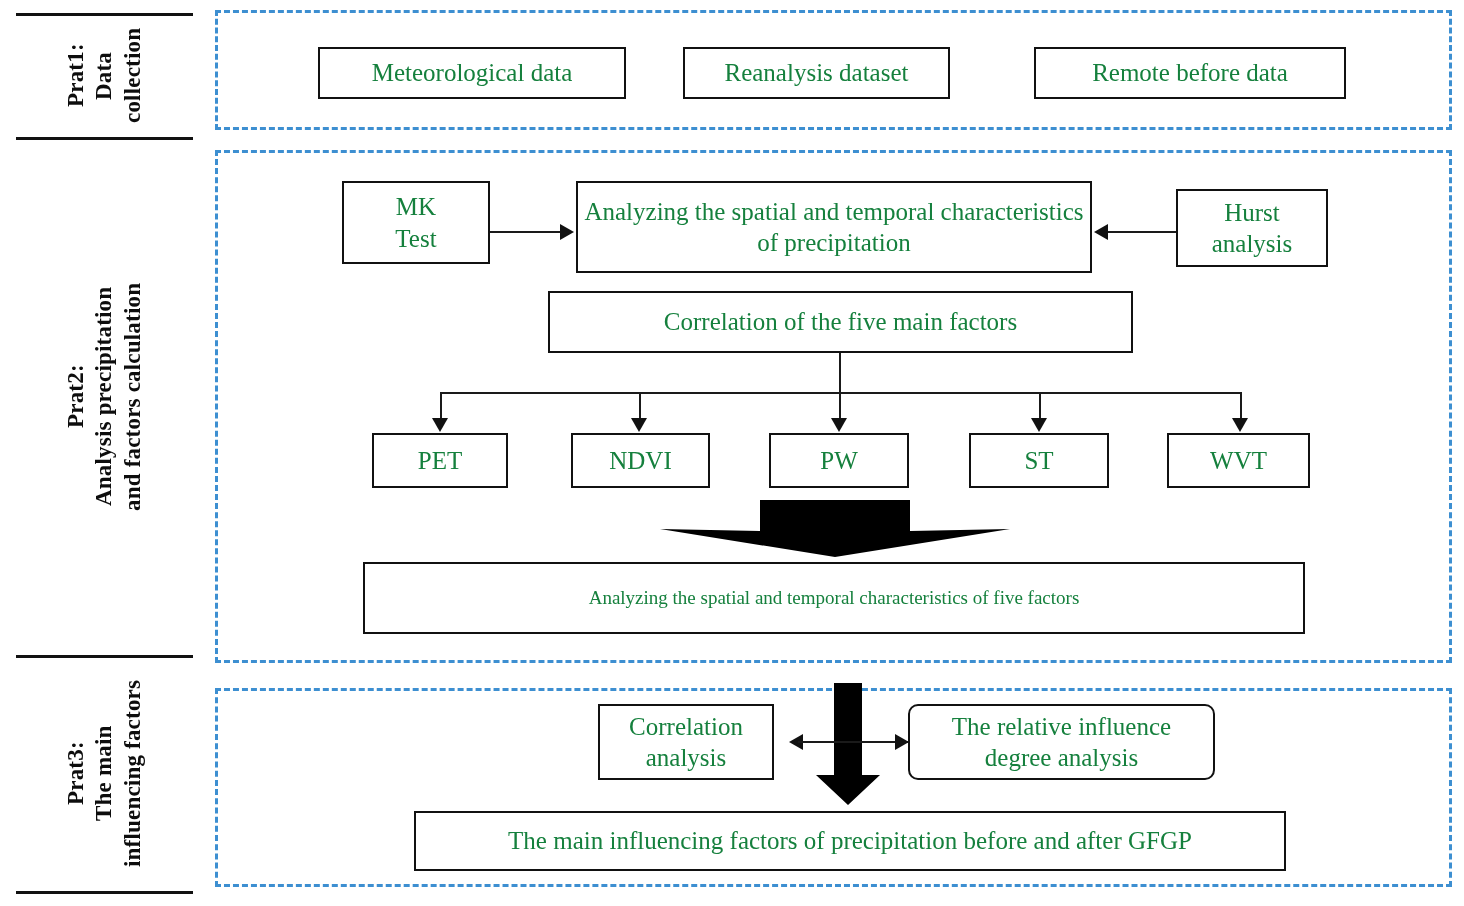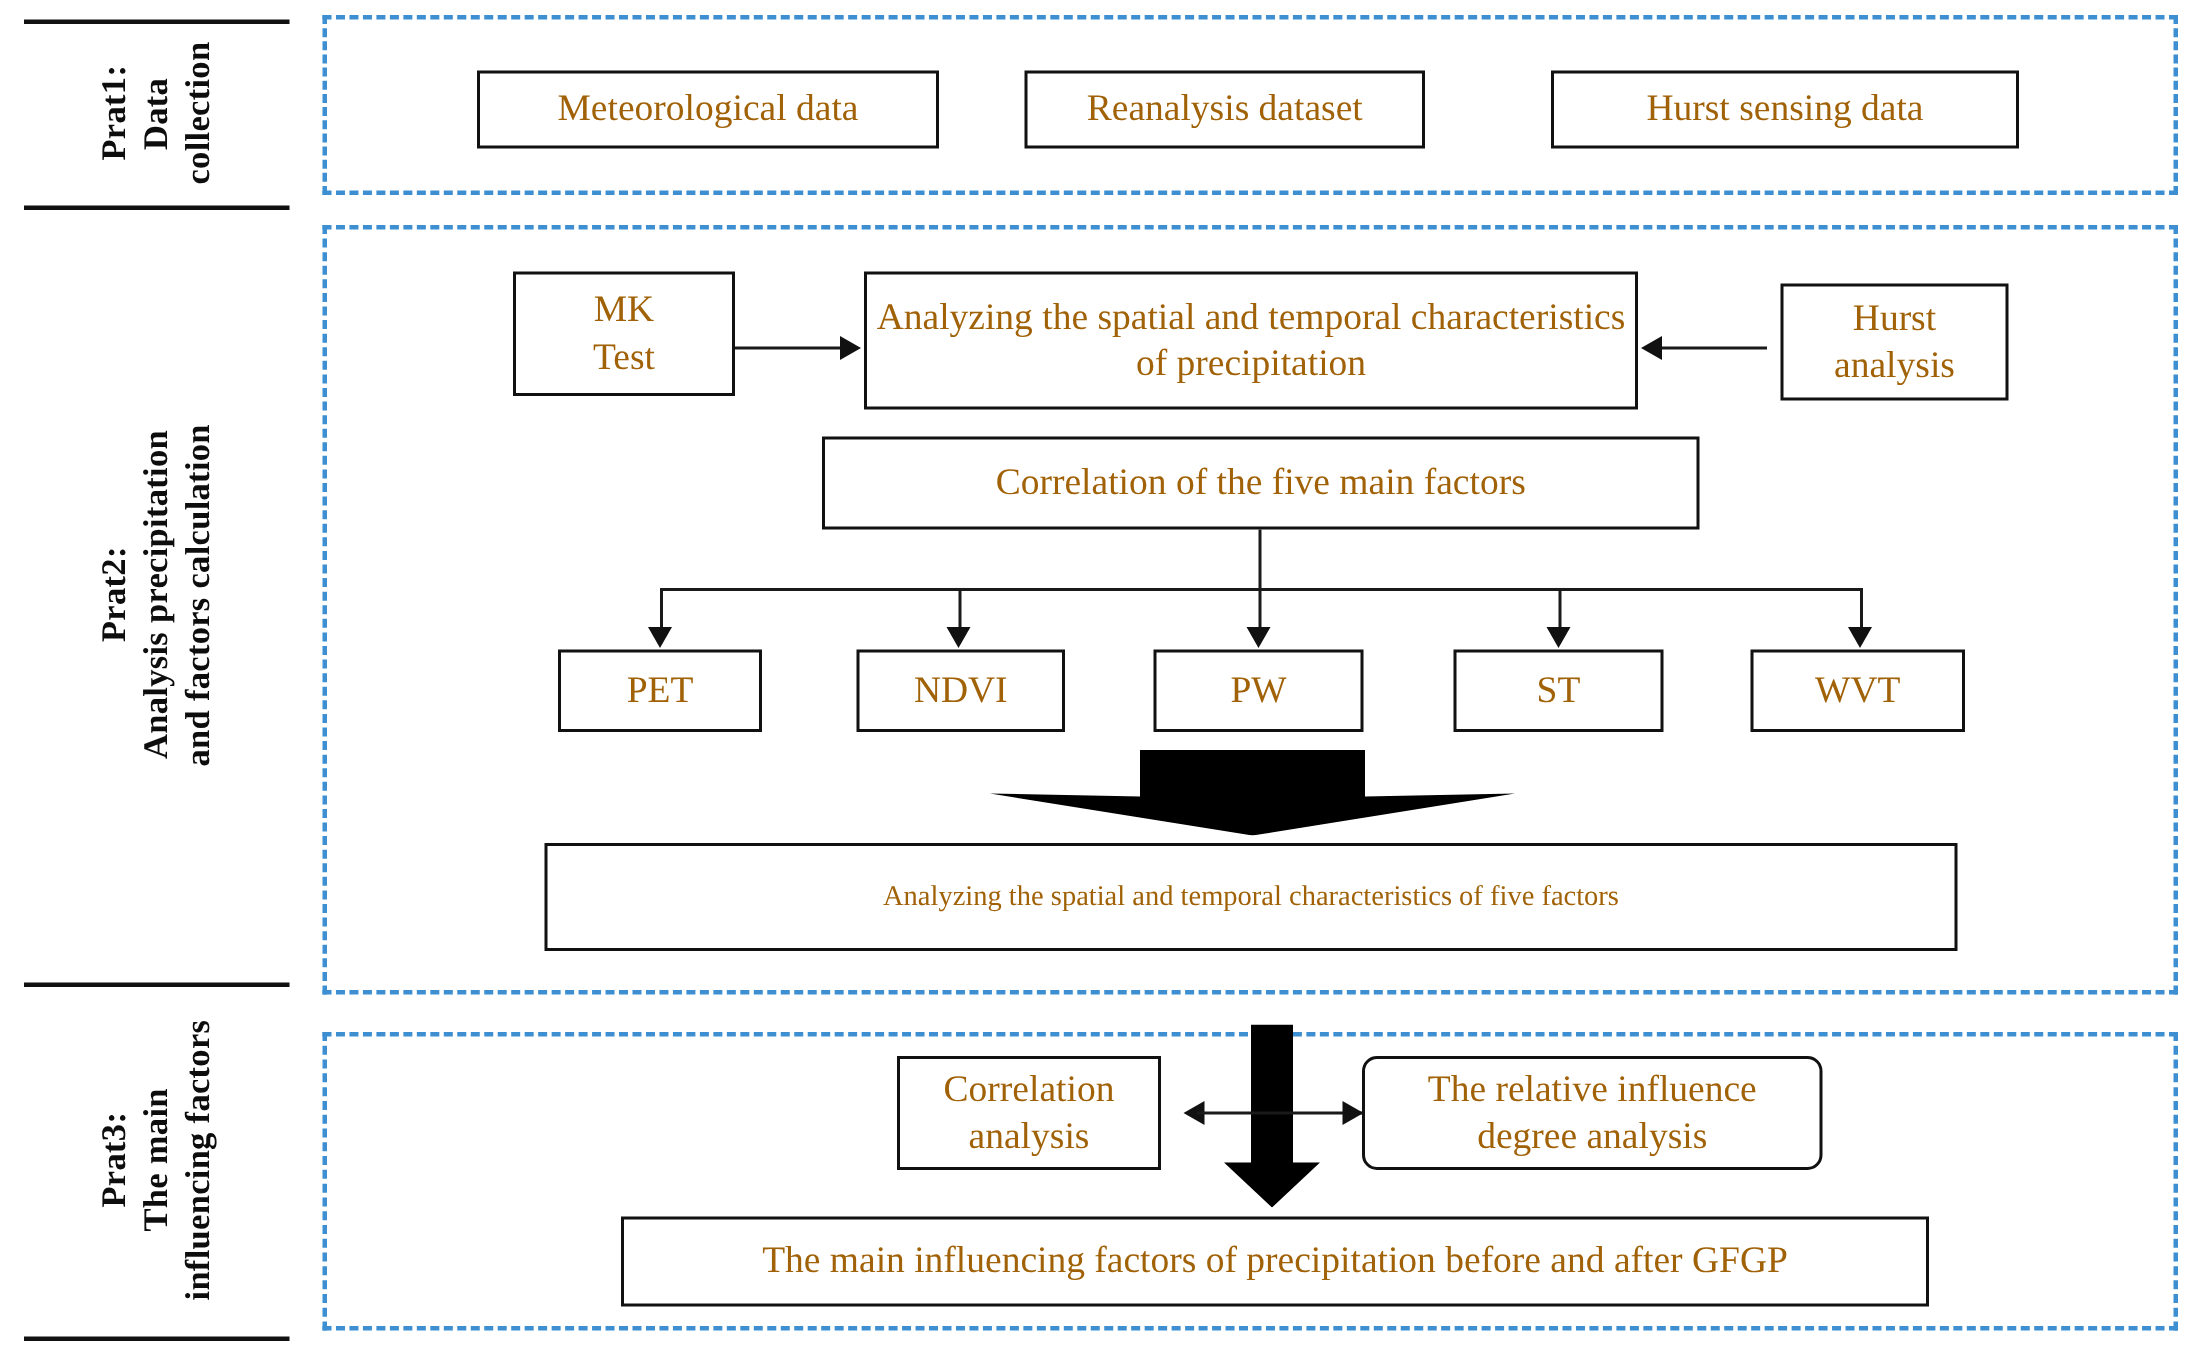--- a/index.html
+++ b/index.html
@@ -51,21 +51,21 @@
   
   .box {
     position: absolute;
     box-sizing: border-box;
     border: 2px solid #111111;
     background: #ffffff;
     display: flex;
     align-items: center;
     justify-content: center;
     text-align: center;
-    color: #a16207;
+    color: #15803d;
     line-height: 1.26;
     padding: 2px 6px;
   }
 
   
   .hline {
     position: absolute;
     height: 0;
     border-top: 2px solid #1a1a1a;
   }
@@ -120,36 +120,36 @@
 and factors calculation</div>
 
   <div class="stage-label" style="left:16px; top:658px; width:177px; height:231px; font-size:23px; white-space:pre;">Prat3:
 The main
 influencing factors</div>
 
   <div class="panel" style="left:215px; top:10px; width:1237px; height:120px;"></div>
 
   <div class="box" style="left:318px; top:47px; width:308px; height:52px; font-size:25px;">Meteorological data</div>
   <div class="box" style="left:683px; top:47px; width:267px; height:52px; font-size:25px;">Reanalysis dataset</div>
-  <div class="box" style="left:1034px; top:47px; width:312px; height:52px; font-size:25px;">Hurst sensing data</div>
+  <div class="box" style="left:1034px; top:47px; width:312px; height:52px; font-size:25px;">Remote before data</div>
 
   <div class="panel" style="left:215px; top:150px; width:1237px; height:513px;"></div>
 
   <div class="box" style="left:342px; top:181px; width:148px; height:83px; font-size:25px; white-space:pre;">MK
 Test</div>
 
   <div class="hline" style="left:490px; top:231px; width:72px;"></div>
   <div class="arrow-right" style="left:560px; top:224px;"></div>
 
   <div class="box" style="left:576px; top:181px; width:516px; height:92px; font-size:25px;text-align:center;">Analyzing the spatial and temporal characteristics of precipitation</div>
 
   <div class="hline" style="left:1108px; top:231px; width:70px;"></div>
   <div class="arrow-left" style="left:1094px; top:224px;"></div>
 
-  <div class="box" style="left:1176px; top:189px; width:152px; height:78px; font-size:25px; white-space:pre;margin-left:11px;">Hurst
+  <div class="box" style="left:1176px; top:189px; width:152px; height:78px; font-size:25px; white-space:pre;">Hurst
 analysis</div>
 
   <div class="box" style="left:548px; top:291px; width:585px; height:62px; font-size:25px;">Correlation of the five main factors</div>
 
   <div class="vline" style="left:839px; top:353px; height:39px;"></div>
   <div class="hline" style="left:440px; top:392px; width:800px;"></div>
 
   <div class="vline" style="left:440px; top:392px; height:30px;"></div>
   <div class="arrow-down" style="left:432px; top:418px;"></div>
 

